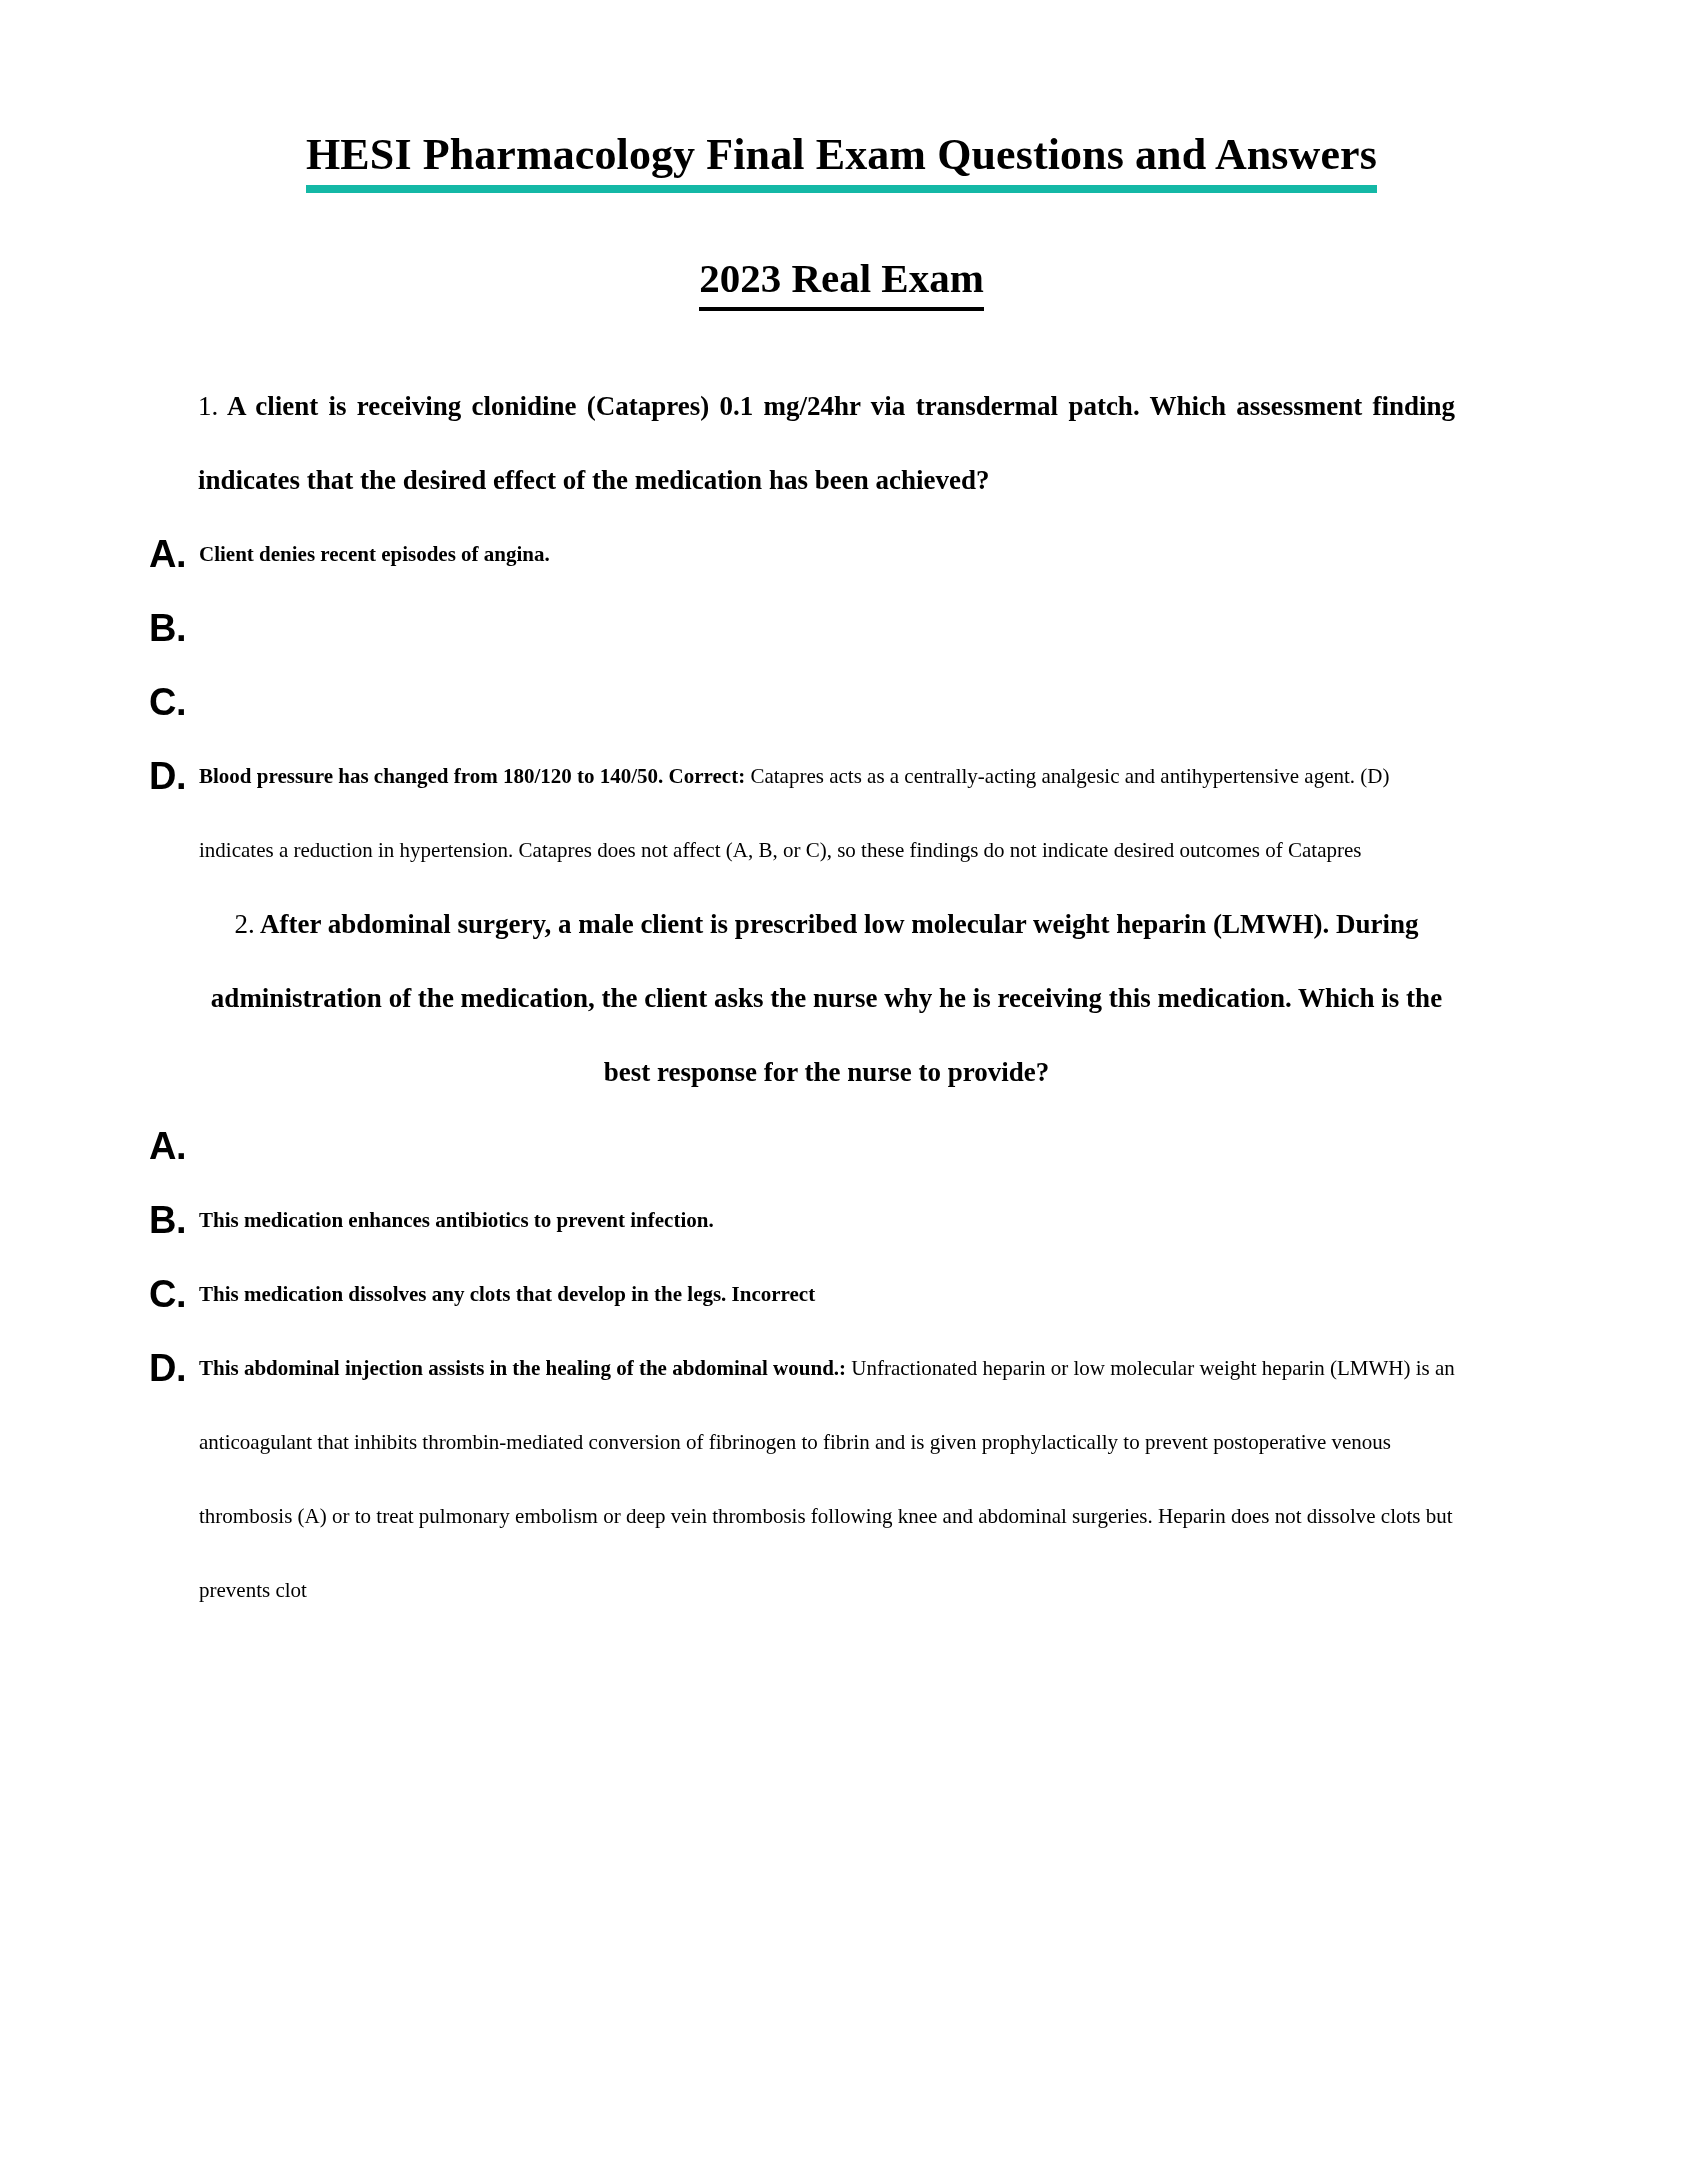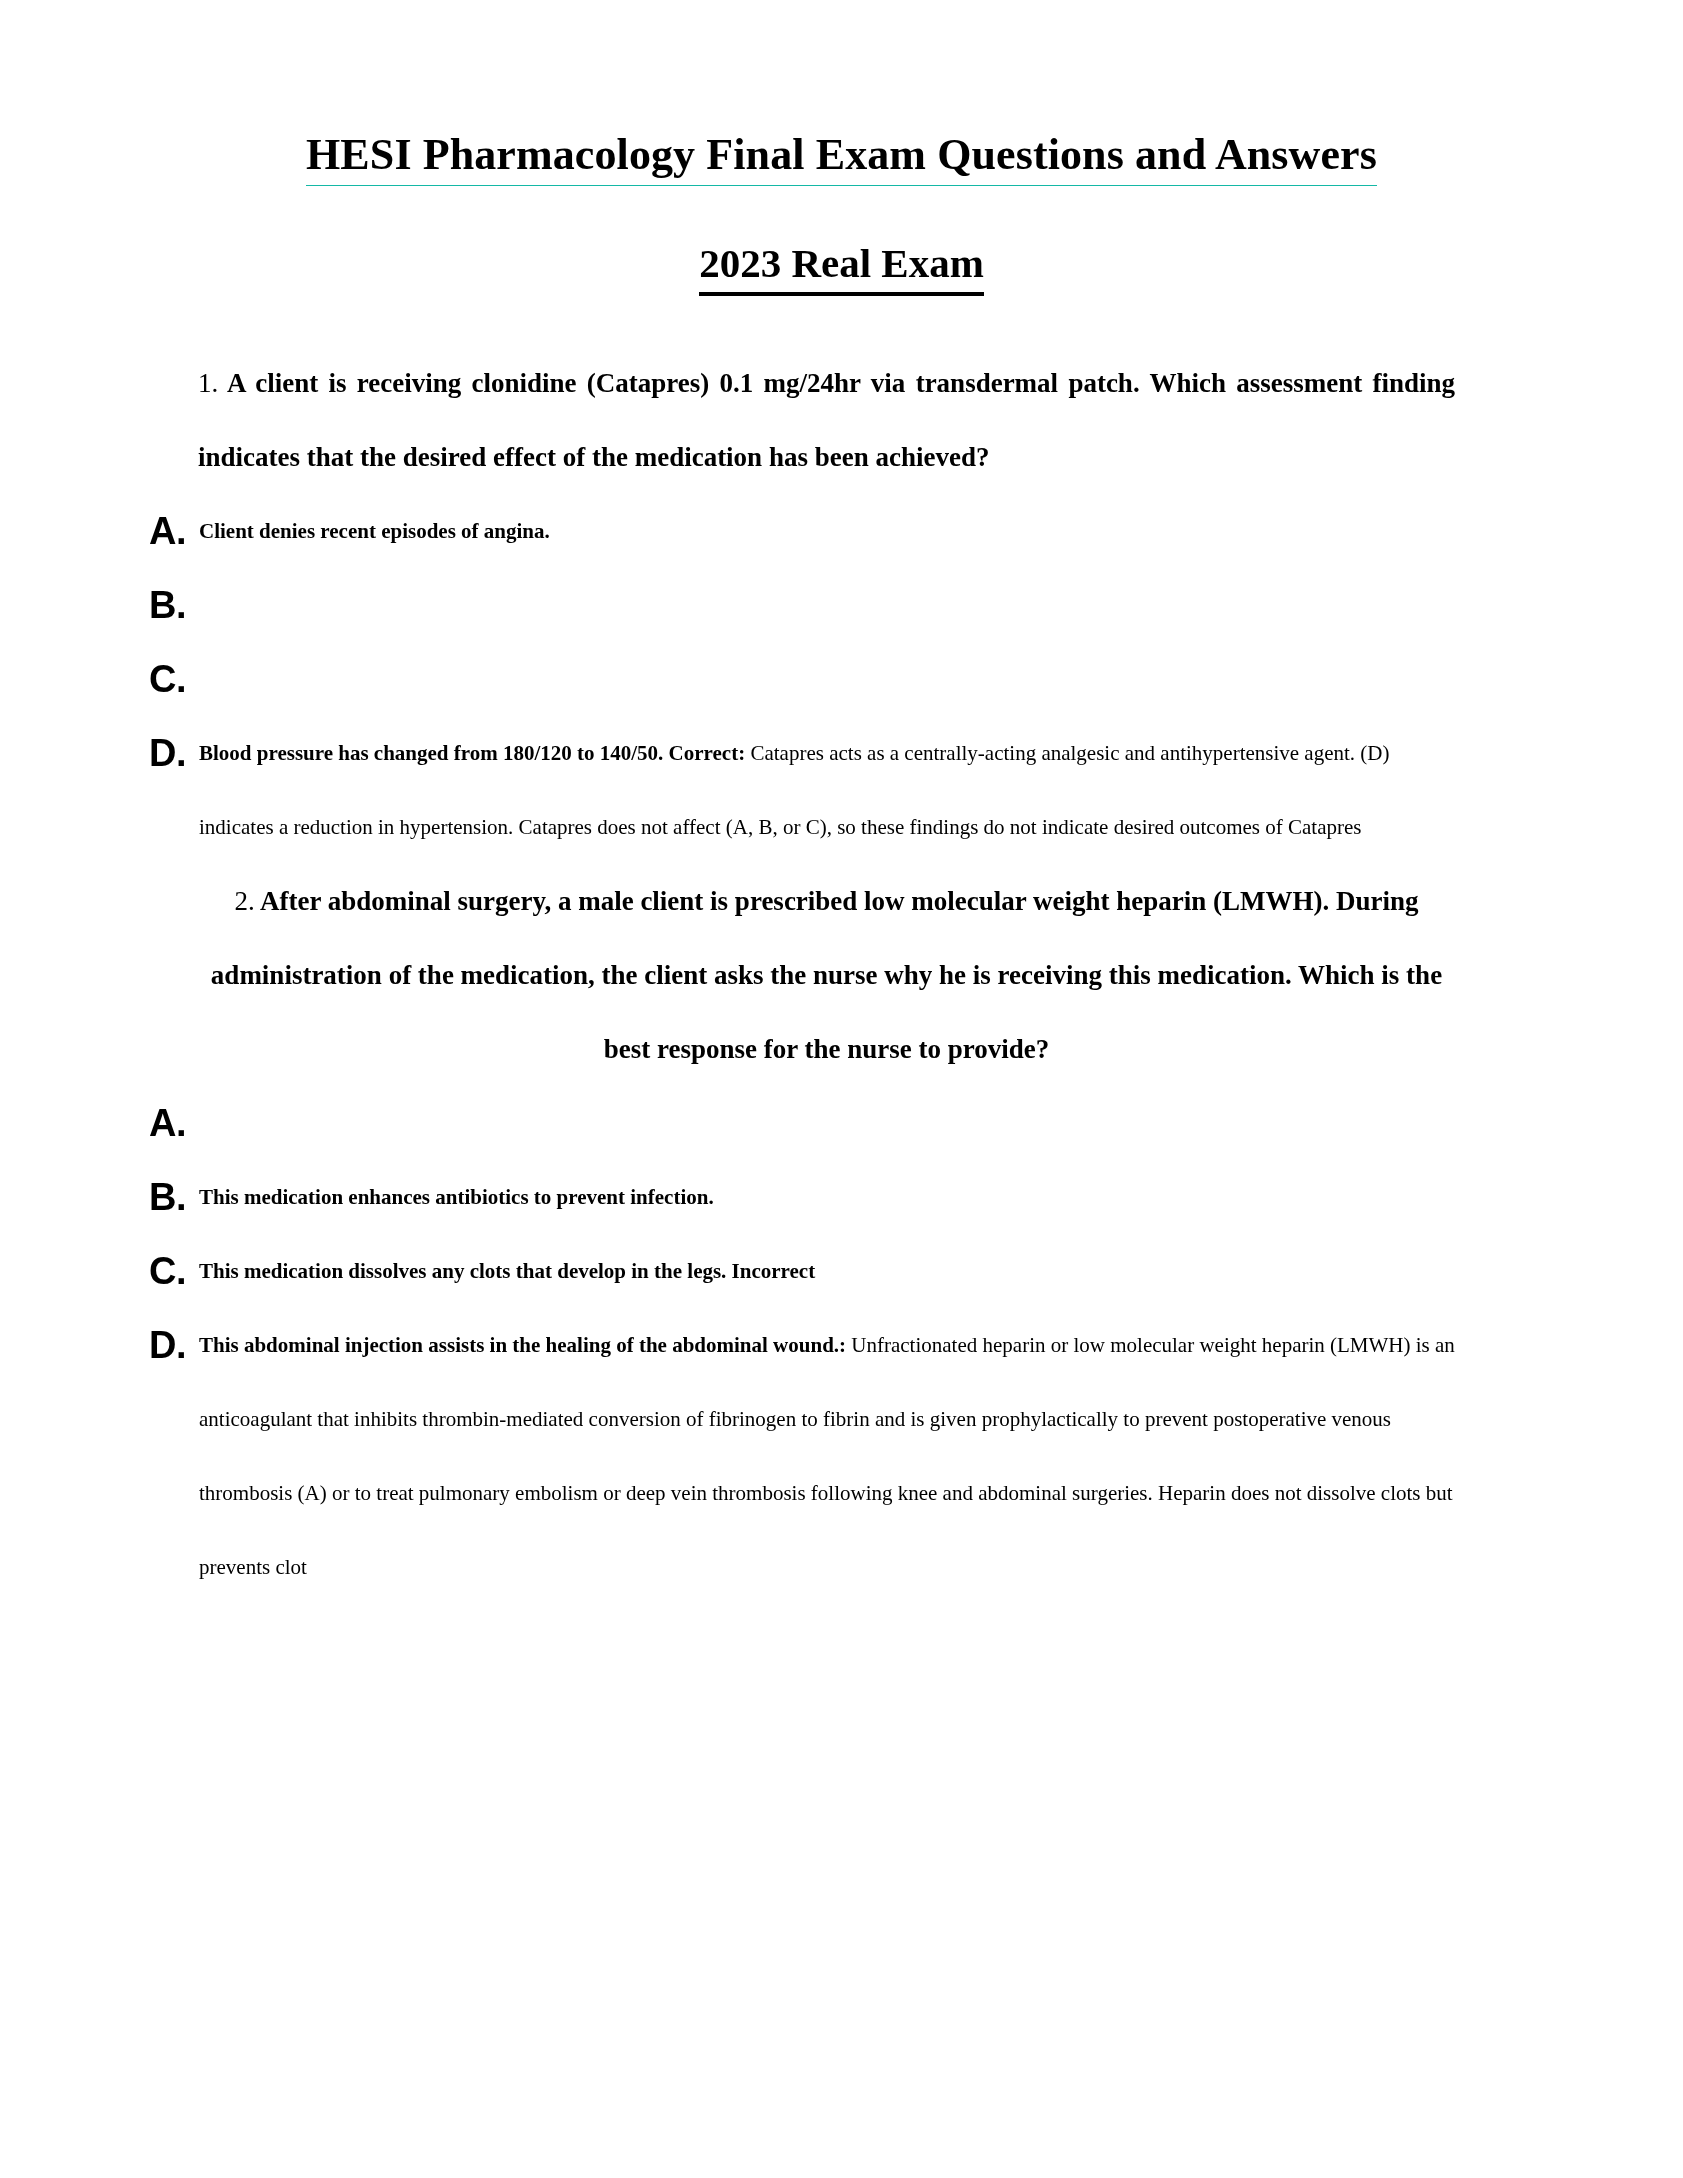--- a/index.html
+++ b/index.html
@@ -31,30 +31,30 @@
   }
   .doc-title {
     text-align: center;
     font-weight: bold;
     font-size: 44px;
     line-height: 1.25;
     letter-spacing: 0.1px;
     margin: 0;
   }
   .doc-title .u {
-    border-bottom: 1px solid #14b8a6;
+    border-bottom: 8px solid #14b8a6;
     padding-bottom: 3px;
     display: inline-block;
   }
   .doc-subtitle {
     text-align: center;
     font-weight: bold;
     font-size: 41px;
     line-height: 1.25;
-    margin: 4px;
+    margin: 12px;
     padding-top: 48px;
   }
   .doc-subtitle .u {
     border-bottom: 4px solid #000;
     padding-bottom: 3px;
     display: inline-block;
   }
 
   
   .content {

